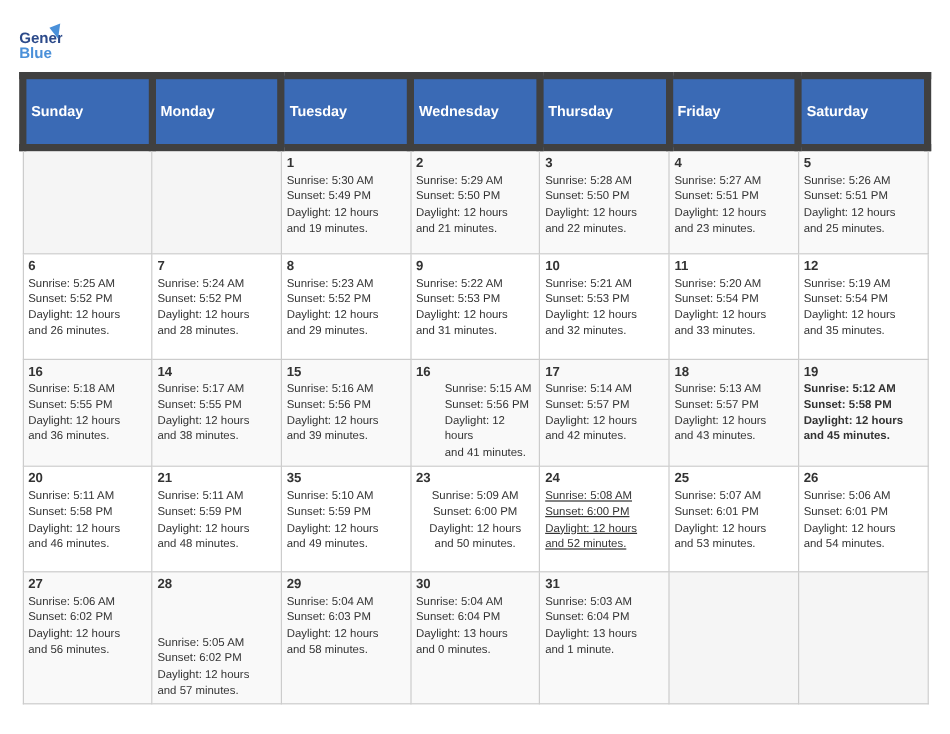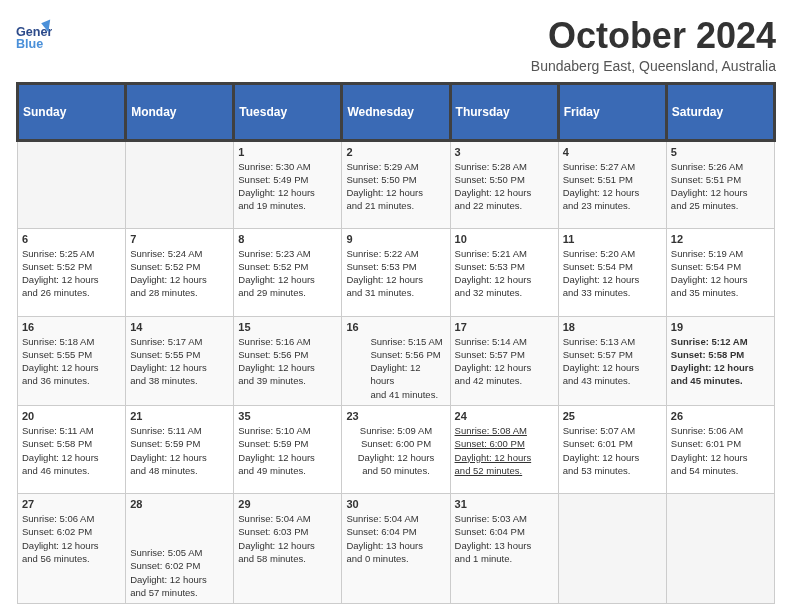--- a/index.html
+++ b/index.html
@@ -47,21 +47,21 @@
       border-collapse: collapse;
       table-layout: fixed;
     }
     thead tr th {
       background-color: #3a6ab5;
       color: #fff;
       font-size: 12px;
       font-weight: bold;
       padding: 20px 4px;
       text-align: left;
-      border: 3px solid #404040;
+      border: 6px solid #404040;
     }
     tbody tr td {
       border: 1px solid #ccc;
       vertical-align: top;
       padding: 4px;
       font-size: 10px;
       color: #333;
       height: 88px;
       background: #fff;
     }
@@ -86,24 +86,20 @@
 </head>
 <body>
 
 <div class="header">
   <div class="logo">
     <svg class="logo-icon" viewBox="0 0 40 40" xmlns="http://www.w3.org/2000/svg">
       <text x="0" y="22" font-size="14" font-weight="bold" fill="#2c4a8a">General</text>
       <text x="0" y="36" font-size="14" font-weight="bold" fill="#4a90d9">Blue</text>
       <polygon points="28,8 38,4 36,18" fill="#4a90d9"></polygon>
     </svg>
-  </div>
-  <div class="title-block">
-    <div class="month-title">October 2024</div>
-    <div class="location">Bundaberg East, Queensland, Australia</div>
   </div>
 </div>
 
 <table>
   <thead>
     <tr>
       <th>Sunday</th>
       <th>Monday</th>
       <th>Tuesday</th>
       <th>Wednesday</th>

